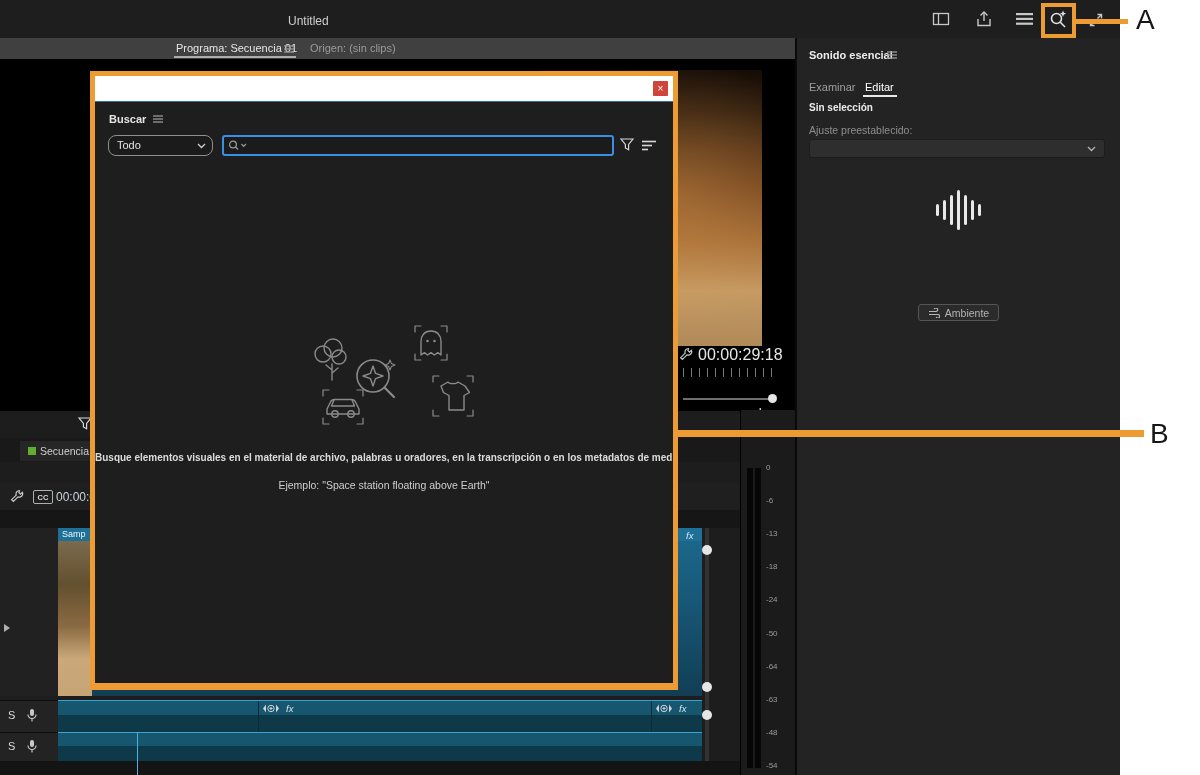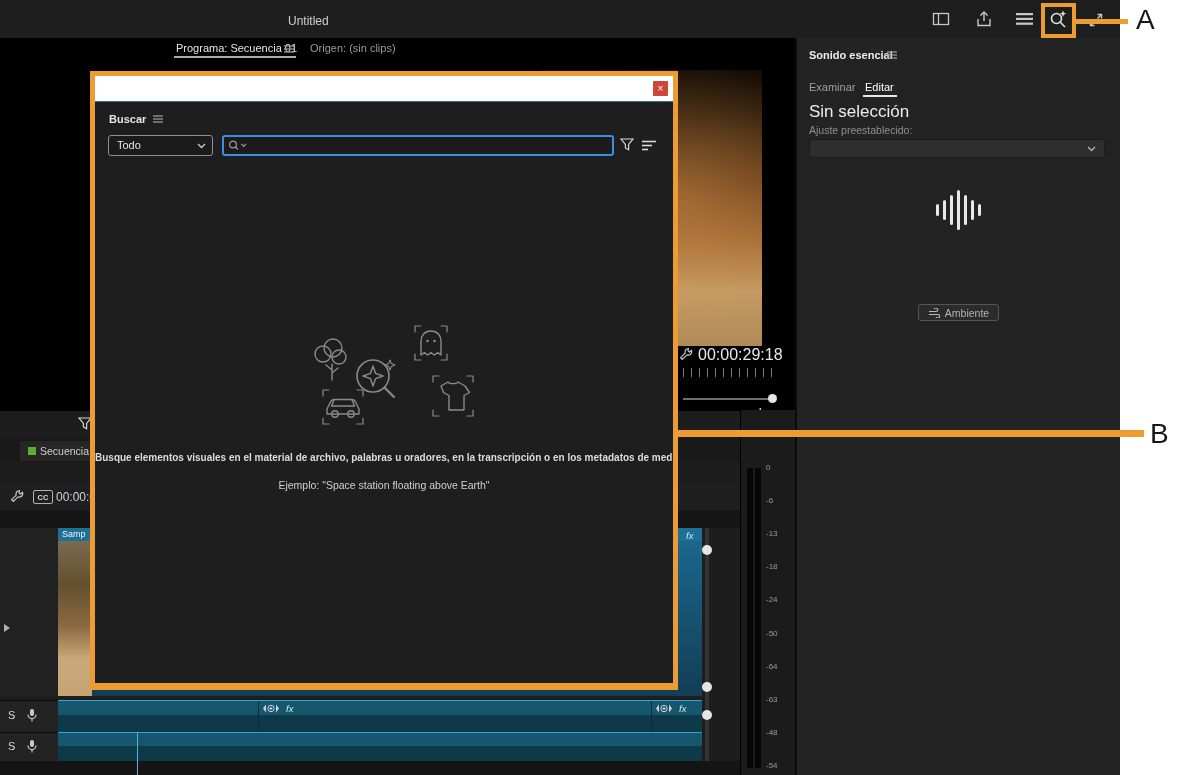--- a/index.html
+++ b/index.html
@@ -5,21 +5,21 @@
   html,body{margin:0;padding:0}
   body{font-family:"Liberation Sans",sans-serif;background:#fff}
   .canvas{position:relative;width:1200px;height:775px;background:#fff;overflow:hidden;font-family:"Liberation Sans",sans-serif}
   .abs{position:absolute}
   .app{left:0;top:0;width:1120px;height:775px;background:#1d1d1d}
   
   .titlebar{left:0;top:0;width:1120px;height:38px;background:#1e1e1e;border-bottom:6px solid #0369a1}
   .win-title{font-size:12px;color:#cfcfcf}
   .icon-btn{display:flex;align-items:center;justify-content:center;cursor:pointer}
   
-  .tabrow{left:0;top:38px;width:795px;height:21px;background:#000000;border-bottom:1px solid #0a0a0a}
+  .tabrow{left:0;top:38px;width:795px;height:21px;background:#404040;border-bottom:1px solid #0a0a0a}
   .tab-active{font-size:11px;color:#e6e6e6}
   .tab-inactive{font-size:11px;color:#9a9a9a}
   
   .monitor{left:0;top:59px;width:795px;height:351px;background:#000}
   .video{left:540px;top:11px;width:222px;height:276px;background:
     radial-gradient(120% 80% at 60% 45%, rgba(232,162,82,.38), transparent 62%),
     linear-gradient(180deg,#140c06 0%,#2e1b0c 16%,#6b3f1c 42%,#a06a35 62%,#c49a64 80%,#b08a58 100%)}
   .tc{font-size:16px;font-weight:normal;color:#e8e8e8}
   .ruler-ticks{width:95px;height:9px;background:repeating-linear-gradient(90deg,#8f8f8f 0 1px,transparent 1px 8px);opacity:.85}
   .dot{width:9px;height:9px;border-radius:50%;background:#e6e6e6}
@@ -46,36 +46,36 @@
   .playhead{left:137px;top:732px;width:1px;height:43px;background:#4fb0e0}
   
   .meters{left:740px;top:410px;width:55px;height:365px;background:#1b1b1b;border-left:1px solid #000;box-sizing:border-box}
   .mbar{position:absolute;width:6px;top:58px;height:300px;background:#060606}
   .mscale{position:absolute;left:25px;top:54px;height:306px;display:flex;flex-direction:column;justify-content:space-between}
   .mscale span{font-size:8px;color:#9c9c9c;line-height:8px}
   
   .es{left:795px;top:38px;width:325px;height:737px;background:#232323;border-left:2px solid #0a0a0a;box-sizing:border-box}
   .es-title{font-size:11px;font-weight:bold;color:#ececec}
   .es-tab{font-size:11px}
-  .es-status{font-size:17px;font-weight:normal;color:#ececec}
+  .es-status{font-size:10px;font-weight:bold;color:#ececec}
   .es-label{font-size:10.5px;color:#8f8f8f}
   .es-dd{left:12px;top:101px;width:296px;height:19px;background:#2e2e2e;border:1px solid #1c1c1c;border-radius:3px;box-sizing:border-box}
   .wave{display:flex;align-items:center;justify-content:center;gap:4px;width:100%}
   .wave i{display:block;width:3px;border-radius:2px;background:#e8e8e8}
   .es-heading{width:100%;text-align:center;font-size:12.5px;font-weight:bold;color:#f2f2f2}
   .tagrow{width:100%;display:flex;justify-content:center;gap:8px}
   .tag-btn{display:inline-flex;align-items:center;gap:5px;background:#2b2b2b;border:1px solid #555;border-radius:3px;color:#b4b4b4;font-size:10.5px;padding:0 9px;height:17px;box-sizing:border-box;cursor:pointer}
   .note{font-size:10px;color:#b8b8b8;line-height:10px}
   
   .dialog{left:90px;top:71px;width:588px;height:619px;box-sizing:border-box;border:5px solid #ED9B33;border-bottom-width:8px;background:#1e1e1e;z-index:50}
   .dlg-titlebar{position:relative;height:25px;background:#fff}
   .dlg-close{position:absolute;right:5px;top:5px;width:15px;height:15px;background:#d0453a;color:#fff;font-size:10px;line-height:15px;text-align:center;border-radius:1px;cursor:pointer}
   .dlg-body{position:relative;height:calc(100% - 25px);background:#1e1e1e;border-top:1px solid #2f6fb0;overflow:hidden}
   .dlg-hdr{font-size:11px;font-weight:bold;color:#e4e4e4}
-  .scope-dd{left:13px;top:33px;width:105px;height:21px;background:#1b1b1b;border:1px solid #8f8f8f;border-radius:3px;box-sizing:border-box}
+  .scope-dd{left:13px;top:33px;width:105px;height:21px;background:#1b1b1b;border:1px solid #8f8f8f;border-radius:8px;box-sizing:border-box}
   .scope-txt{position:absolute;left:8px;top:3px;font-size:11px;color:#e4e4e4}
   .search-input{left:127px;top:33px;width:392px;height:21px;box-sizing:border-box;background:#1b1b1b;border:2px solid #3a8ee6;border-radius:3px;color:#e4e4e4;font-size:11px;padding-left:28px;outline:none;font-family:"Liberation Sans",sans-serif}
   .dlg-desc{left:0;right:0;top:350px;text-align:center;white-space:nowrap;font-size:10px;font-weight:bold;color:#dcdcdc}
   .dlg-example{left:0;right:0;top:377px;text-align:center;font-size:10.5px;color:#cfcfcf}
   
   .ann{z-index:100}
   .a-box{left:1041px;top:3px;width:35px;height:35px;border:4px solid #ED9B33;box-sizing:border-box;background:transparent}
   .a-line{left:1076px;top:19px;width:52px;height:5px;background:#ED9B33}
   .b-line{left:676px;top:430px;width:468px;height:7px;background:#ED9B33}
   .ann-label{font-size:28px;color:#161616}

